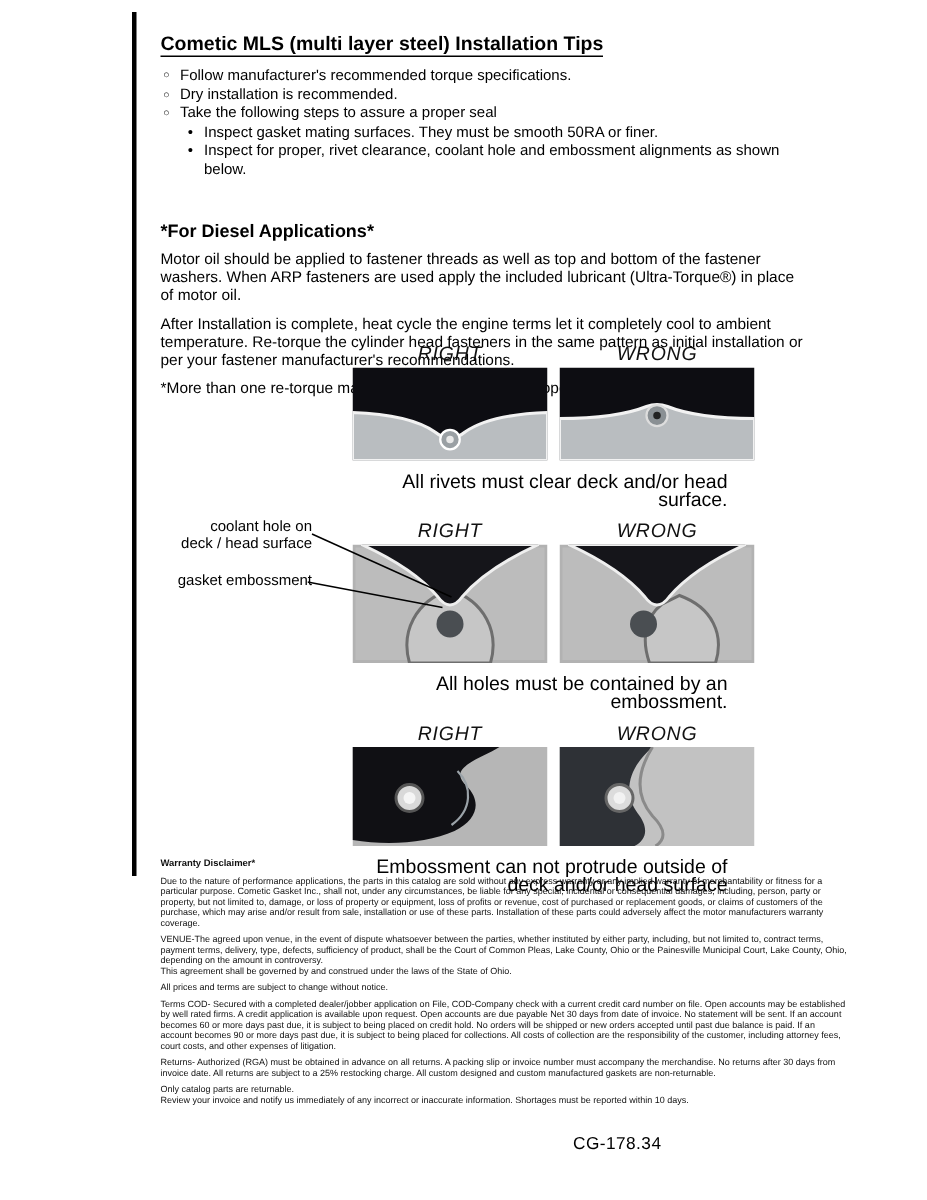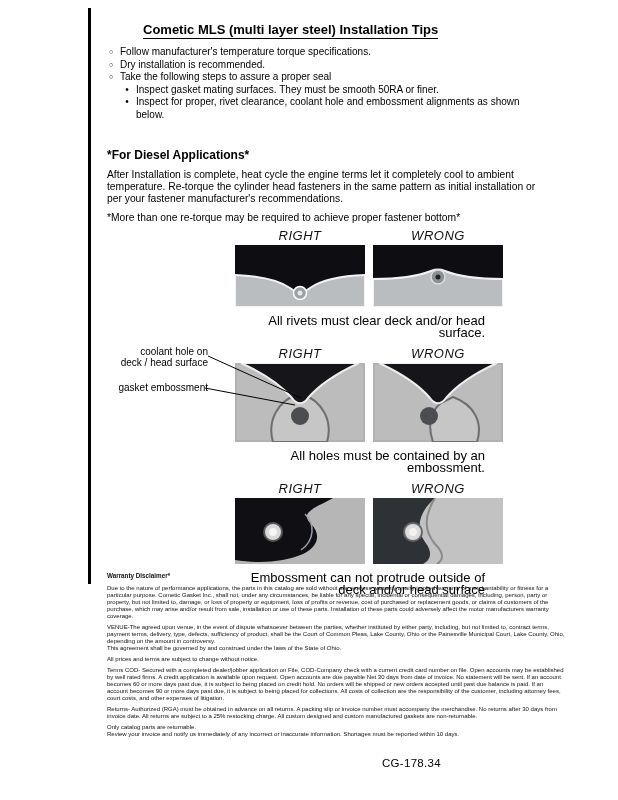--- a/index.html
+++ b/index.html
@@ -2,21 +2,21 @@
 <html><head>
 <meta charset="utf-8">
 <style>
   * { margin:0; padding:0; box-sizing:border-box; }
   html,body { width:618px; height:800px; }
   body { background:#ffffff; font-family:"Liberation Sans", sans-serif; color:#000; position:relative; overflow:hidden; }
 
   .left-rule { position:absolute; left:88px; top:8px; width:3px; height:576px; background:#000; }
 
   .content-top { position:absolute; left:107px; top:20px; width:440px; }
-  .title { font-size:13px; font-weight:bold; display:inline-block; border-bottom:1.5px solid #000; padding-bottom:1px; margin-bottom:7px;margin-left:36px; }
+  .title { font-size:13px; font-weight:bold; display:inline-block; border-bottom:1.5px solid #000; padding-bottom:1px; margin-bottom:7px; }
 
   .tips { list-style:none; font-size:10px; }
   .tips li { display:flex; gap:5px; line-height:12.5px; align-items:flex-start; }
   .tips .mk { flex:0 0 auto; font-size:7px; line-height:12.5px; width:8px; text-align:center; }
   .tips li.sub { margin-left:16px; }
   .tips li.sub .mk { font-size:10px; }
 
   .diesel-heading { font-size:12px; font-weight:bold; margin-top:27px; }
   .para { font-size:10.3px; line-height:12px; margin-top:7px; width:432px; }
 
@@ -45,41 +45,42 @@
 <div class="page">
 
   <div class="left-rule"></div>
 
   <div class="content-top">
     <h1 class="title">Cometic MLS (multi layer steel) Installation Tips</h1>
 
     <ul class="tips">
       <li>
         <span class="mk">○</span>
-        <span>Follow manufacturer's temperature torque specifications.</span>
+        <span>Follow manufacturer's recommended torque specifications.</span>
       </li>
       <li>
         <span class="mk">○</span>
         <span>Dry installation is recommended.</span>
       </li>
       <li>
         <span class="mk">○</span>
         <span>Take the following steps to assure a proper seal</span>
       </li>
       <li class="sub">
         <span class="mk">•</span>
         <span>Inspect gasket mating surfaces.  They must be smooth 50RA or finer.</span>
       </li>
       <li class="sub">
         <span class="mk">•</span>
         <span>Inspect for proper, rivet clearance, coolant hole and embossment alignments as shown below.</span>
       </li>
     </ul>
 
     <h2 class="diesel-heading">*For Diesel Applications*</h2>
+    <p class="para">Motor oil should be applied to fastener threads as well as top and bottom of the fastener washers. When ARP fasteners are used apply the included lubricant (Ultra-Torque®) in place of motor oil.</p>
     <p class="para">After Installation is complete, heat cycle the engine terms let it completely cool to ambient temperature. Re-torque the cylinder head fasteners in the same pattern as initial installation or per your fastener manufacturer's recommendations.</p>
     <p class="para">*More than one re-torque may be required to achieve proper fastener bottom*</p>
   </div>
 
   <div class="diagrams">
 
     <div class="diag-row">
       <div class="labels">
         <span class="lab">RIGHT</span>
         <span class="lab">WRONG</span>

